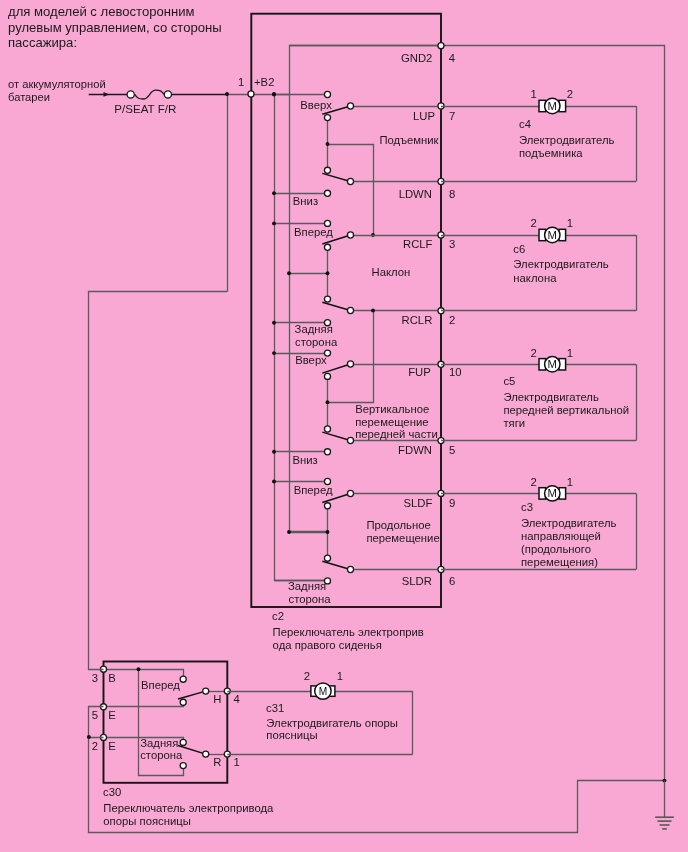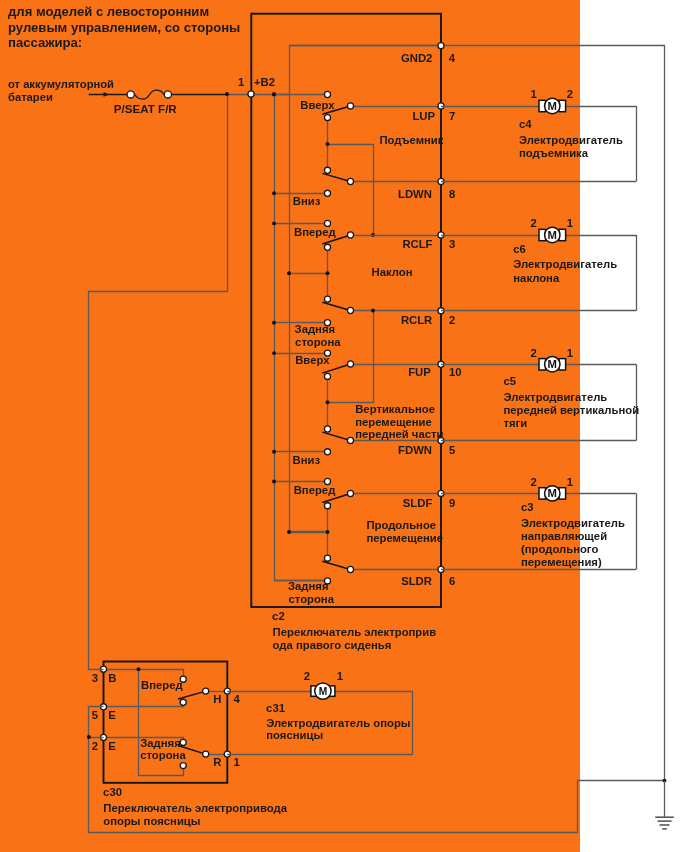--- a/index.html
+++ b/index.html
@@ -1,18 +1,18 @@
 <!DOCTYPE html>
 <html><head>
 <meta charset="utf-8">
 <title>Wiring diagram</title>
 <style>
   html,body{margin:0;padding:0;background:#ffffff;-webkit-font-smoothing:antialiased;}
   body{width:688px;height:852px;overflow:hidden;font-family:"Liberation Sans",sans-serif;}
-  #root{position:relative;width:580px;height:852px;background:#f97316;font-weight:bold;}
+  #root{position:relative;width:688px;height:852px;background:#f9a8d4;}
   svg{display:block;shape-rendering:geometricPrecision;}
   text{font-family:"Liberation Sans",sans-serif;fill:#1a1a1a;}
   .w{stroke:#5a5a5c;stroke-width:1.3;fill:none;}
   .wk{stroke:#1a1a1a;stroke-width:1.3;fill:none;}
   .wk2{stroke:#111;stroke-width:1.5;fill:none;}
   .wavyk{stroke:#1a1a1a;stroke-width:1.3;fill:none;}
   .fillk{fill:#1a1a1a;stroke:none;}
   .bx{stroke:#141414;stroke-width:1.9;fill:none;}
   .ocb{stroke:#1a1a1a;stroke-width:1.3;fill:#fff;}
   .dot{fill:#111;stroke:none;}

